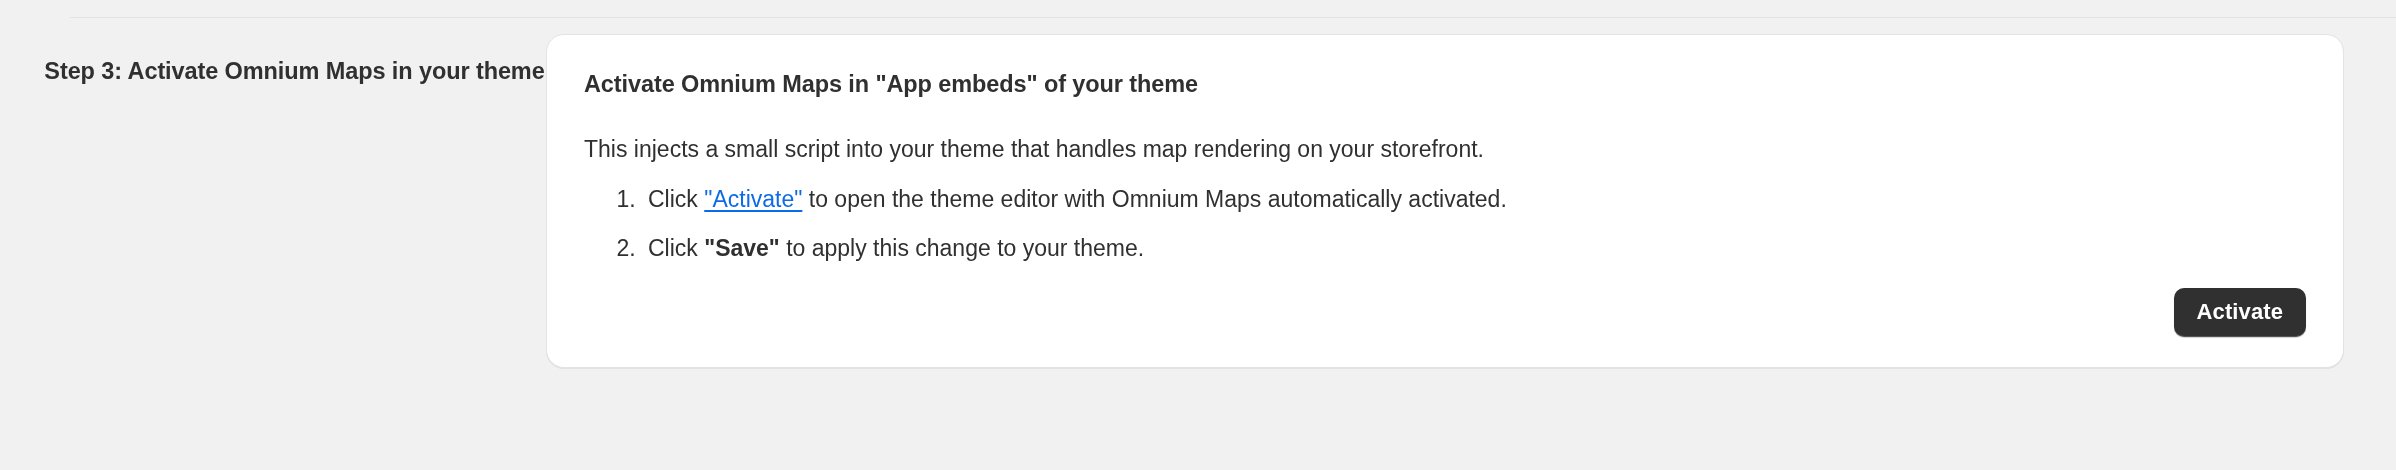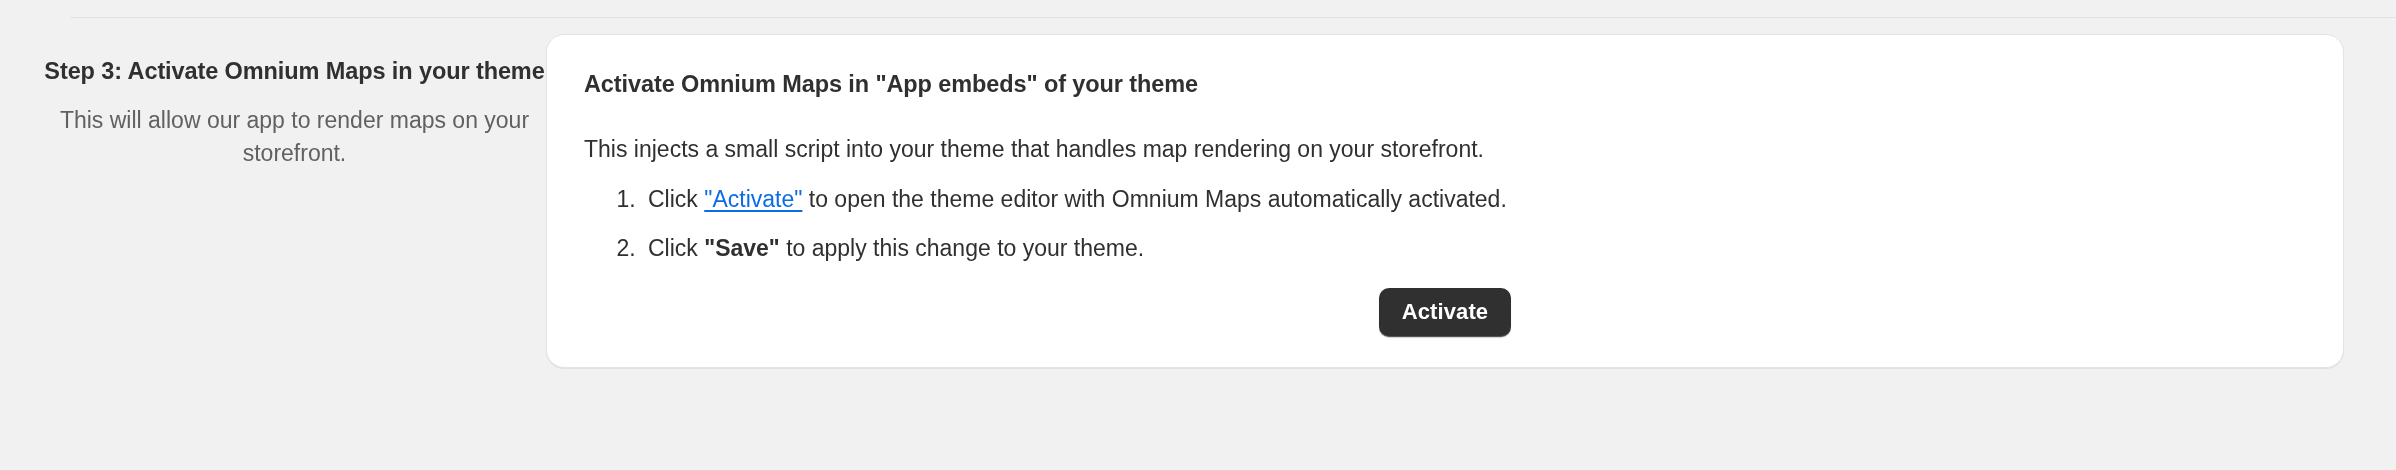--- a/index.html
+++ b/index.html
@@ -111,21 +111,21 @@
     text-decoration: underline;
     text-underline-offset: 3px;
     cursor: pointer;
   }
   .step-strong {
     font-weight: 700;
     color: #303030;
   }
   .card-actions {
     display: flex;
-    justify-content: center;
+    justify-content: flex-end;
     margin-top: 22px;
   }
   .btn-primary {
     background: #303030;
     color: #ffffff;
     font-family: "Liberation Sans", sans-serif;
     font-size: 22px;
     font-weight: 600;
     letter-spacing: 0.1px;
     border: none;
@@ -140,21 +140,20 @@
 <body>
 
 <div class="page">
 
   <div class="top-divider"></div>
 
   <div class="layout">
 
     <div class="side-col">
       <h2 class="side-title">Step 3: Activate Omnium Maps in your theme</h2>
-      <p class="side-desc">This will allow our app to render maps on your storefront.</p>
     </div>
 
     <div class="card-col">
       <div class="card">
 
         <h3 class="card-title">Activate Omnium Maps in "App embeds" of your theme</h3>
 
         <p class="card-intro">This injects a small script into your theme that handles map rendering on your storefront.</p>
 
         <ol class="steps">

